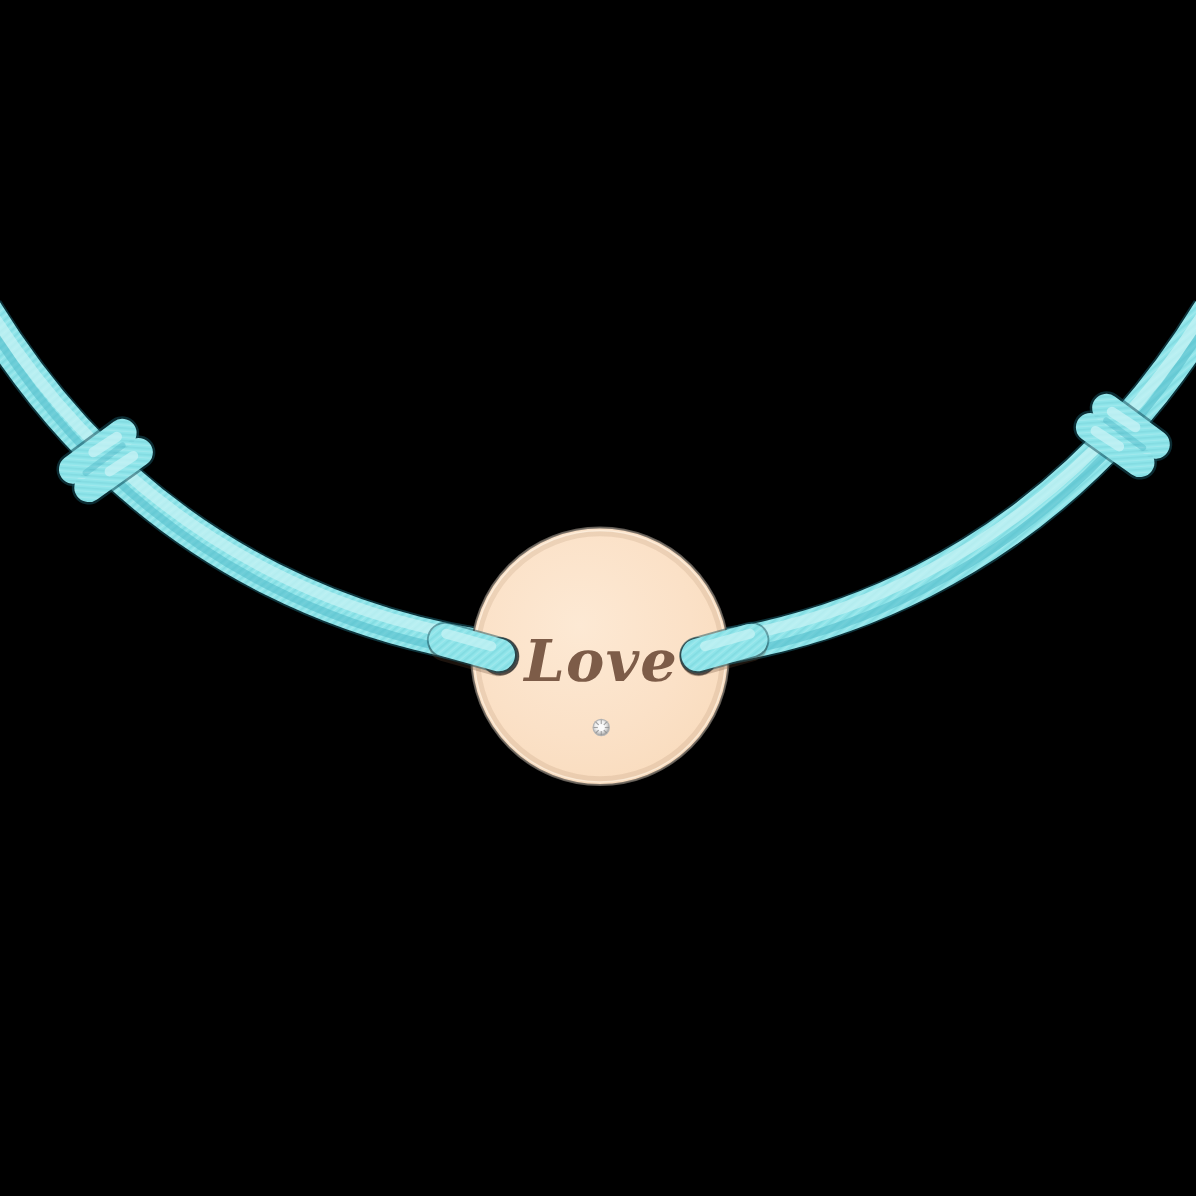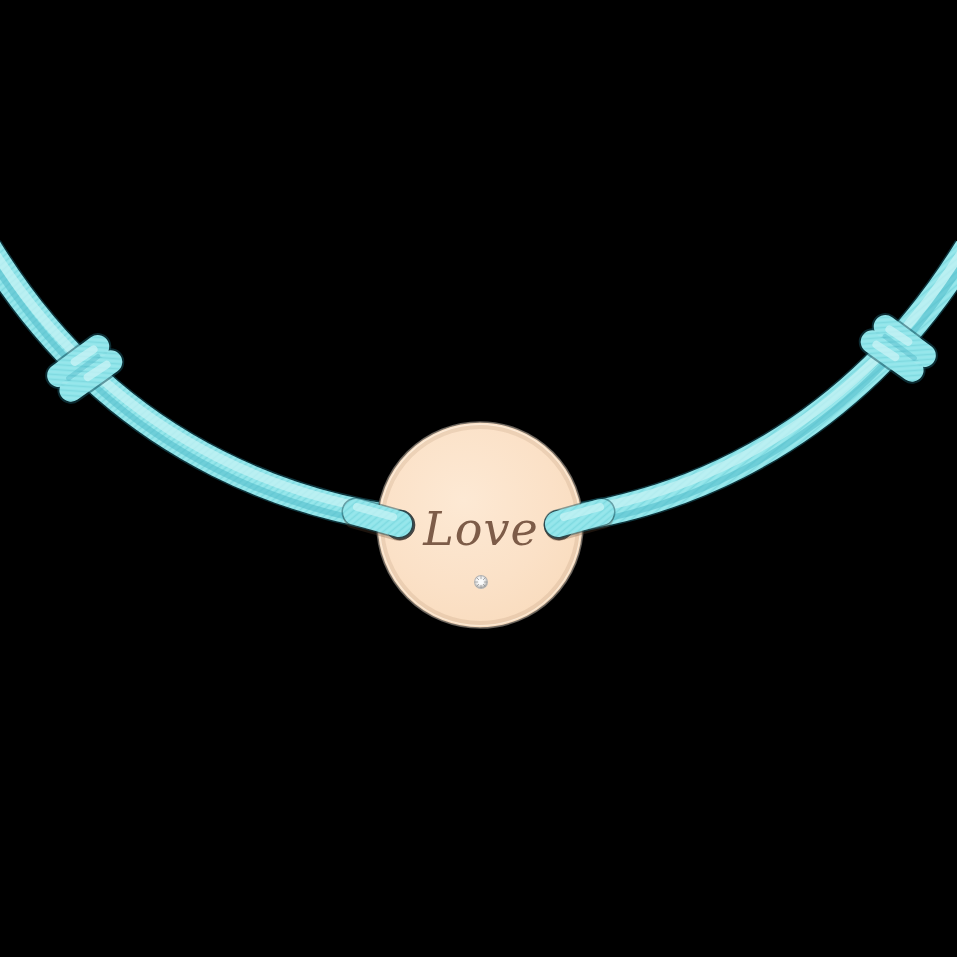--- a/index.html
+++ b/index.html
@@ -7,20 +7,21 @@
     padding: 0;
     background: #000000;
     font-family: "DejaVu Sans", sans-serif;
   }
   .stage {
     width: 957px;
     height: 724px;
     position: relative;
     overflow: hidden;
     background: #f9a8d4;
+    font-weight: bold;
   }
   svg { display: block; }
   .engraving {
     font-family: "DejaVu Serif", serif;
     font-style: italic;
     font-size: 46px;
     letter-spacing: 1px;
   }
 </style>
 </head>

